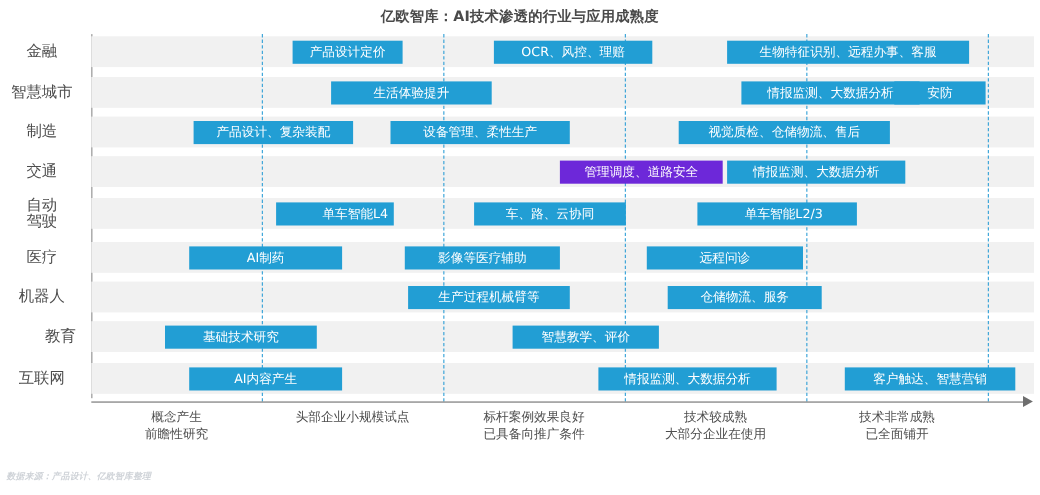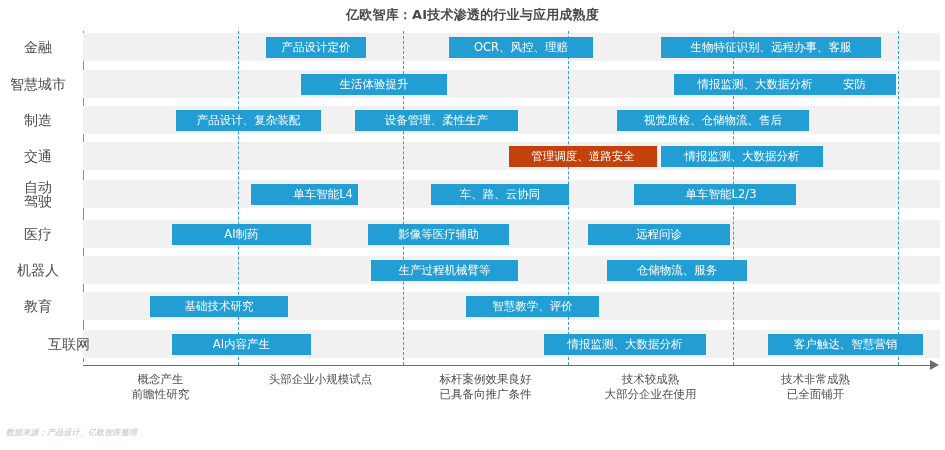--- a/index.html
+++ b/index.html
@@ -99,21 +99,21 @@
     color: #ffffff;
     font-size: 11.5px;
     line-height: 21px;
     height: 21px;
     text-align: center;
     white-space: nowrap;
     box-sizing: border-box;
     overflow: hidden;
   }
   .bar.dark {
-    background: #c2410c;
+    background: #6d28d9;
   }
 
   
   .stage-caption {
     position: absolute;
     top: 372px;
     text-align: center;
     font-size: 11.5px;
     color: #4d4d4d;
     line-height: 15px;
@@ -167,24 +167,24 @@
       <div class="row-label" style="top: 180px;">
         <div>自动</div>
         <div>驾驶</div>
       </div>
       <div class="row-label" style="top: 227px;">
         <div>医疗</div>
       </div>
       <div class="row-label" style="top: 263px;">
         <div>机器人</div>
       </div>
-      <div class="row-label" style="top: 299px;">
+      <div class="row-label" style="top: 299px; padding-left: 17px;">
         <div>教育</div>
       </div>
-      <div class="row-label" style="top: 337px; padding-left: 31px;">
+      <div class="row-label" style="top: 337px;">
         <div>互联网</div>
       </div>
     </div>
   <div id="grid-layer">
       <div class="gridline" style="left: 238px;"></div>
       <div class="gridline" style="left: 403px;"></div>
       <div class="gridline" style="left: 568px;"></div>
       <div class="gridline" style="left: 733px;"></div>
       <div class="gridline" style="left: 898px;"></div>
     </div>
@@ -195,21 +195,21 @@
       <div class="bar" style="left: 301px; width: 146px; top: 73.5px;">生活体验提升</div>
       <div class="bar" style="left: 674px; width: 162px; top: 73.5px;">情报监测、大数据分析</div>
       <div class="bar" style="left: 813px; width: 83px; top: 73.5px;">安防</div>
       <div class="bar" style="left: 176px; width: 145px; top: 109.5px;">产品设计、复杂装配</div>
       <div class="bar" style="left: 355px; width: 163px; top: 109.5px;">设备管理、柔性生产</div>
       <div class="bar" style="left: 617px; width: 192px; top: 109.5px;">视觉质检、仓储物流、售后</div>
       <div class="bar dark" style="left: 509px; width: 148px; top: 145.5px;">管理调度、道路安全</div>
       <div class="bar" style="left: 661px; width: 162px; top: 145.5px;">情报监测、大数据分析</div>
       <div class="bar" style="left: 251px; width: 107px; top: 183.5px; padding-left: 37px;">单车智能L4</div>
       <div class="bar" style="left: 431px; width: 138px; top: 183.5px;">车、路、云协同</div>
-      <div class="bar" style="left: 634px; width: 162px; top: 183.5px; padding-left: 12px;">单车智能L2/3</div>
+      <div class="bar" style="left: 634px; width: 145px; top: 183.5px; padding-left: 12px;">单车智能L2/3</div>
       <div class="bar" style="left: 172px; width: 139px; top: 223.5px;">AI制药</div>
       <div class="bar" style="left: 368px; width: 141px; top: 223.5px;">影像等医疗辅助</div>
       <div class="bar" style="left: 588px; width: 142px; top: 223.5px;">远程问诊</div>
       <div class="bar" style="left: 371px; width: 147px; top: 259.5px;">生产过程机械臂等</div>
       <div class="bar" style="left: 607px; width: 140px; top: 259.5px;">仓储物流、服务</div>
       <div class="bar" style="left: 150px; width: 138px; top: 295.5px;">基础技术研究</div>
       <div class="bar" style="left: 466px; width: 133px; top: 295.5px;">智慧教学、评价</div>
       <div class="bar" style="left: 172px; width: 139px; top: 333.5px;">AI内容产生</div>
       <div class="bar" style="left: 544px; width: 162px; top: 333.5px;">情报监测、大数据分析</div>
       <div class="bar" style="left: 768px; width: 155px; top: 333.5px;">客户触达、智慧营销</div>

